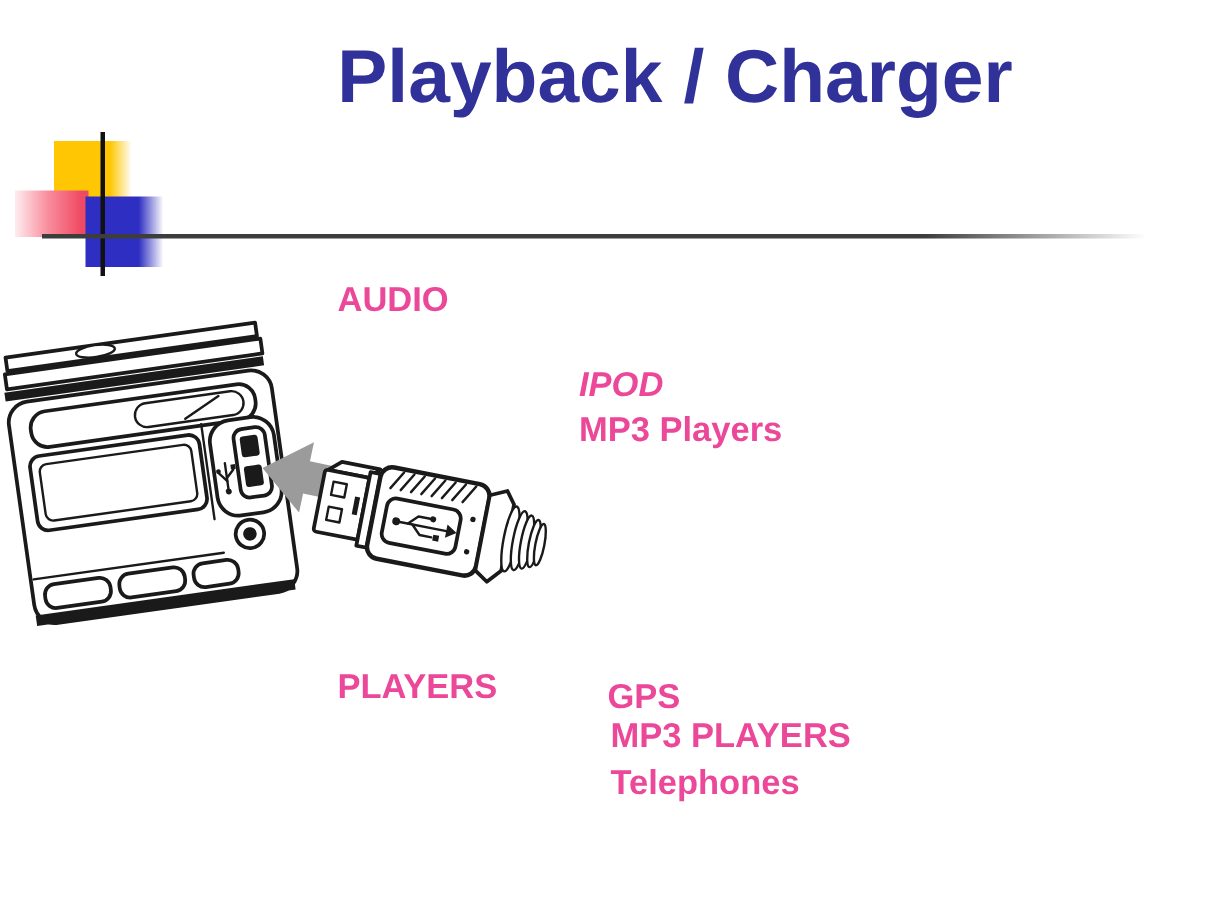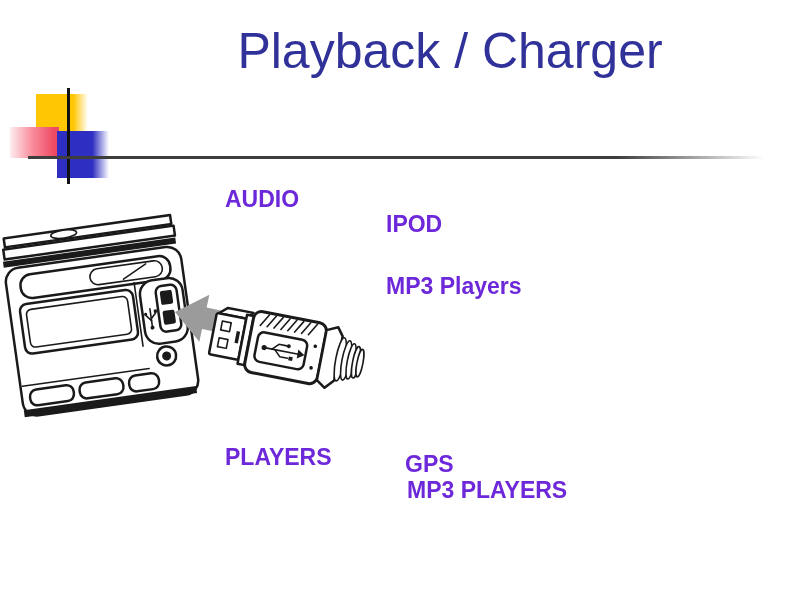--- a/index.html
+++ b/index.html
@@ -33,30 +33,30 @@
   }
   .hline{
     position:absolute;left:28px;top:156px;width:736px;height:3px;
     background:linear-gradient(to right,#3d3d3d 0%,#3d3d3d 80%,rgba(61,61,61,0) 100%);
     z-index:4;
   }
   
   .title{
     position:absolute;left:150px;top:24px;width:600px;
     text-align:center;color:#31319A;
-    font-size:50px;line-height:54px;font-weight:400;
+    font-size:50px;line-height:54px;font-weight:700;
     letter-spacing:0px;
   }
   
   .lbl{
-    position:absolute;color:#6d28d9;font-weight:700;font-size:23px;white-space:nowrap;
+    position:absolute;color:#ec4899;font-weight:700;font-size:23px;white-space:nowrap;
   }
   .lbl-audio{left:225px;top:186px;}
   .lbl-thumb{left:386px;top:181px;}
-  .lbl-ipod{left:386px;top:211px;}
+  .lbl-ipod{left:386px;top:243px;font-style:italic;}
   .lbl-mp3p{left:386px;top:273px;}
   .lbl-charger{left:225px;top:444px;}
   .lbl-gps{left:405px;top:451px;}
   .lbl-mp3c{left:407px;top:477px;}
   .lbl-tel{left:407px;top:508px;}
   
   .illus{position:absolute;left:0;top:195px;width:400px;height:240px;z-index:5;}
   .ln{fill:none;stroke:#1a1a1a;stroke-width:2.5;stroke-linejoin:round;stroke-linecap:round;}
   .lnthin{fill:none;stroke:#1a1a1a;stroke-width:1.6;stroke-linejoin:round;stroke-linecap:round;}
   .fillw{fill:#ffffff;}
@@ -76,20 +76,21 @@
   <div class="title">
     <div>Playback / Charger</div>
   </div>
 
   <div class="lbl lbl-audio">AUDIO</div>
   <div class="lbl lbl-ipod">IPOD</div>
   <div class="lbl lbl-mp3p">MP3 Players</div>
   <div class="lbl lbl-charger">PLAYERS</div>
   <div class="lbl lbl-gps">GPS</div>
   <div class="lbl lbl-mp3c">MP3 PLAYERS</div>
+  <div class="lbl lbl-tel">Telephones</div>
 
   <svg class="illus" viewBox="0 0 400 240">
 
     <g transform="translate(0,46) rotate(-8)">
 
       <rect class="ln fillw" x="4" y="-2" width="168" height="9"></rect>
       <ellipse class="lnthin fillw" cx="64" cy="2" rx="13" ry="4"></ellipse>
       <rect class="ln fillw" x="2" y="9" width="172" height="10"></rect>
       <rect class="filld" x="0" y="21" width="174" height="6"></rect>
 

